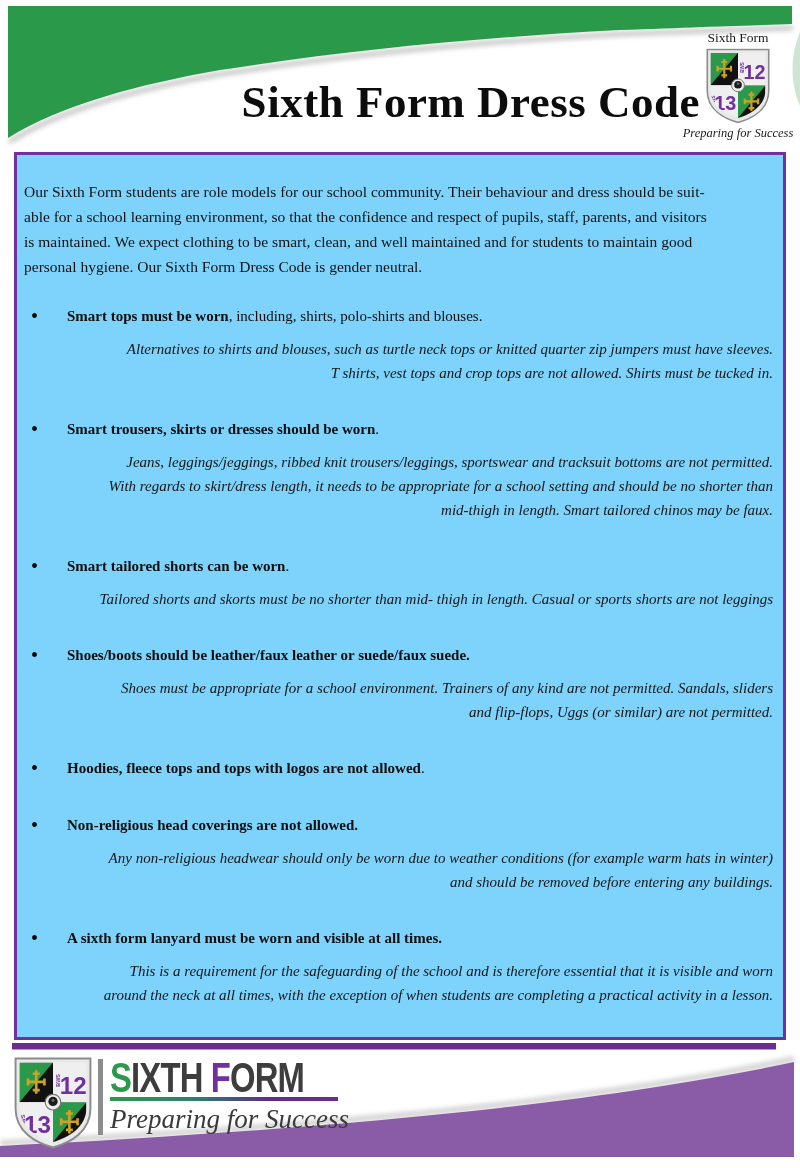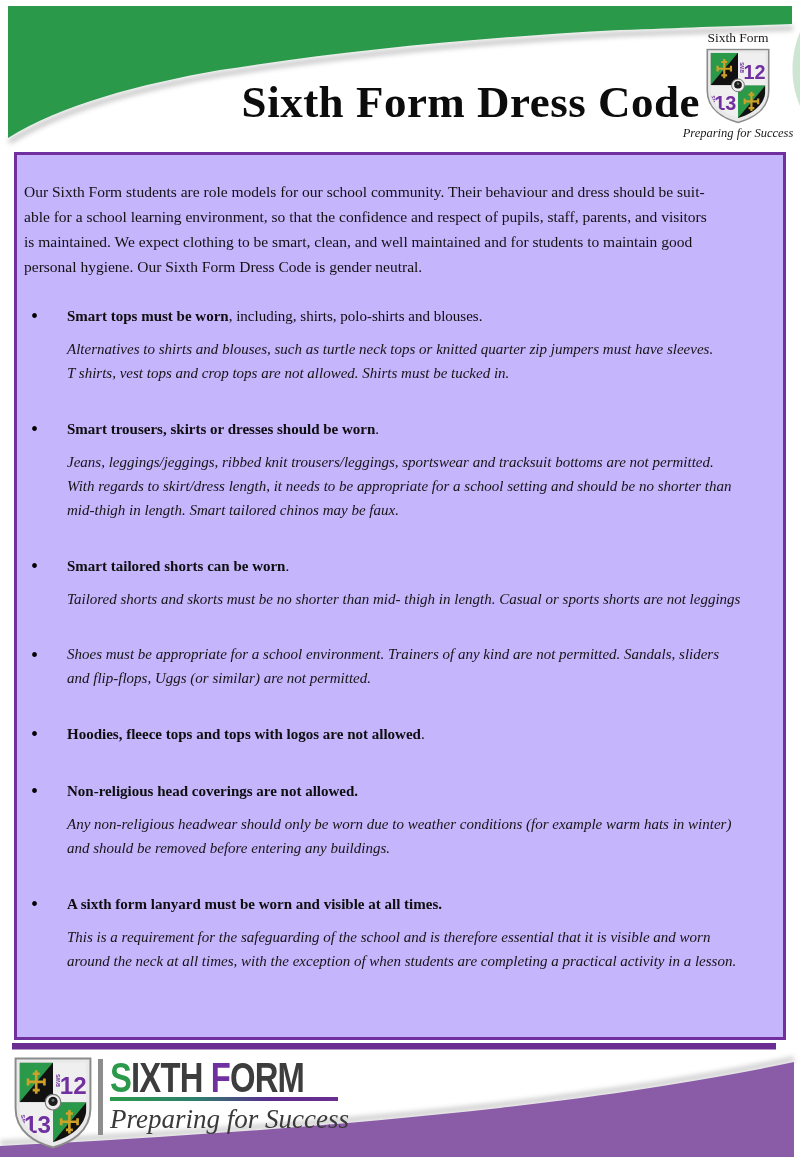--- a/index.html
+++ b/index.html
@@ -24,36 +24,36 @@
 
   
   .header-crest{position:absolute;left:682px;top:30px;width:112px;text-align:center;}
   .header-crest .crest-top{font-size:13.5px;color:#1a1a1a;margin-bottom:2px;}
   .header-crest svg.crest{width:64px;height:76px;display:block;margin:0 auto;}
   .header-crest .crest-tag{font-size:12.5px;font-style:italic;color:#1a1a1a;margin-top:2px;white-space:nowrap;}
 
   
   .content-box{
     position:absolute;left:14px;top:152px;width:772px;height:888px;
-    border:3px solid var(--purple-border);background:#c4b5fd;
+    border:3px solid var(--purple-border);background:#7dd3fc;
   }
   .intro{
     margin:24px 10px 0 7px;font-size:15.5px;line-height:25px;
     white-space:pre-line;color:#121212;
   }
   .rule{position:relative;margin:31px 10px 0 7px;padding-left:43px;}
   .rule.first{margin-top:24px;}
   .rule .bullet{
     position:absolute;left:7px;top:3px;font-size:20px;line-height:20px;color:#000;
   }
   .rule-heading{font-size:15px;line-height:26px;color:#0e0e0e;}
   .rule-heading .bold{font-weight:700;}
   .rule-detail{
     margin-top:8px;font-size:15px;line-height:24px;font-style:italic;
-    white-space:pre-line;color:#151515;
+    white-space:pre-line;color:#151515;text-align:right;
   }
   .rule-detail:empty{display:none;margin:0;}
 
   
   .footer{position:absolute;left:0;top:1040px;width:800px;height:128px;}
   .footer-banner{position:absolute;inset:0;}
   .footer-crest{position:absolute;left:14px;top:16px;width:78px;height:94px;}
   .footer-crest svg.crest{width:78px;height:94px;display:block;}
   .brand-divider{position:absolute;left:98px;top:19px;width:5px;height:76px;background:#8d8d8d;}
   .brand-block{position:absolute;left:110px;top:16px;}
@@ -156,20 +156,21 @@
     </div>
 
     <div class="rule">
       <span class="bullet">•</span>
       <div class="rule-heading"><span class="bold">Smart tailored shorts can be worn</span><span>.</span></div>
       <div class="rule-detail">Tailored shorts and skorts must be no shorter than mid- thigh in length. Casual or sports shorts are not leggings</div>
     </div>
 
     <div class="rule">
       <span class="bullet">•</span>
+      <div class="rule-heading"><span class="bold">Shoes/boots should be leather/faux leather or suede/faux suede.</span><span></span></div>
       <div class="rule-detail">Shoes must be appropriate for a school environment.  Trainers of any kind are not permitted. Sandals, sliders
 and flip-flops, Uggs (or similar) are not permitted.</div>
     </div>
 
     <div class="rule">
       <span class="bullet">•</span>
       <div class="rule-heading"><span class="bold">Hoodies, fleece tops and tops with logos are not allowed</span><span>.</span></div>
 
     </div>
 

